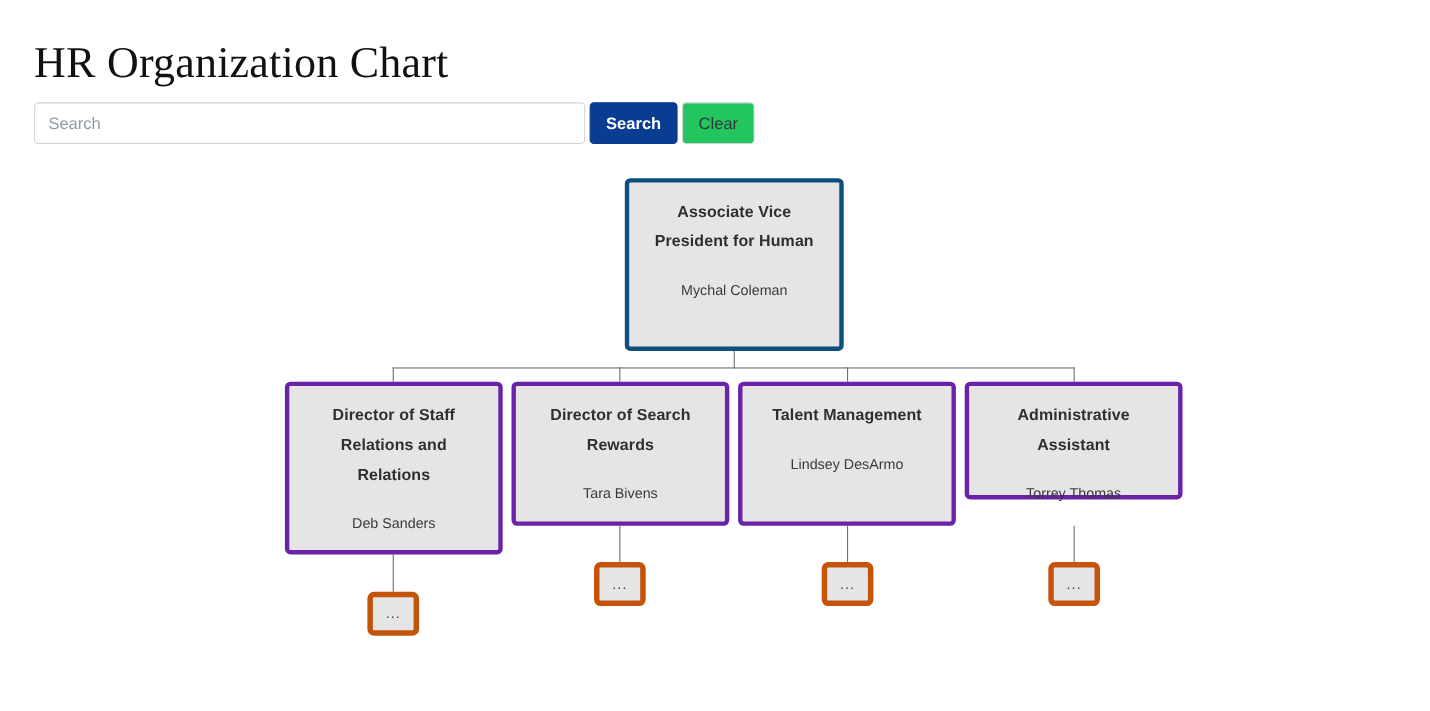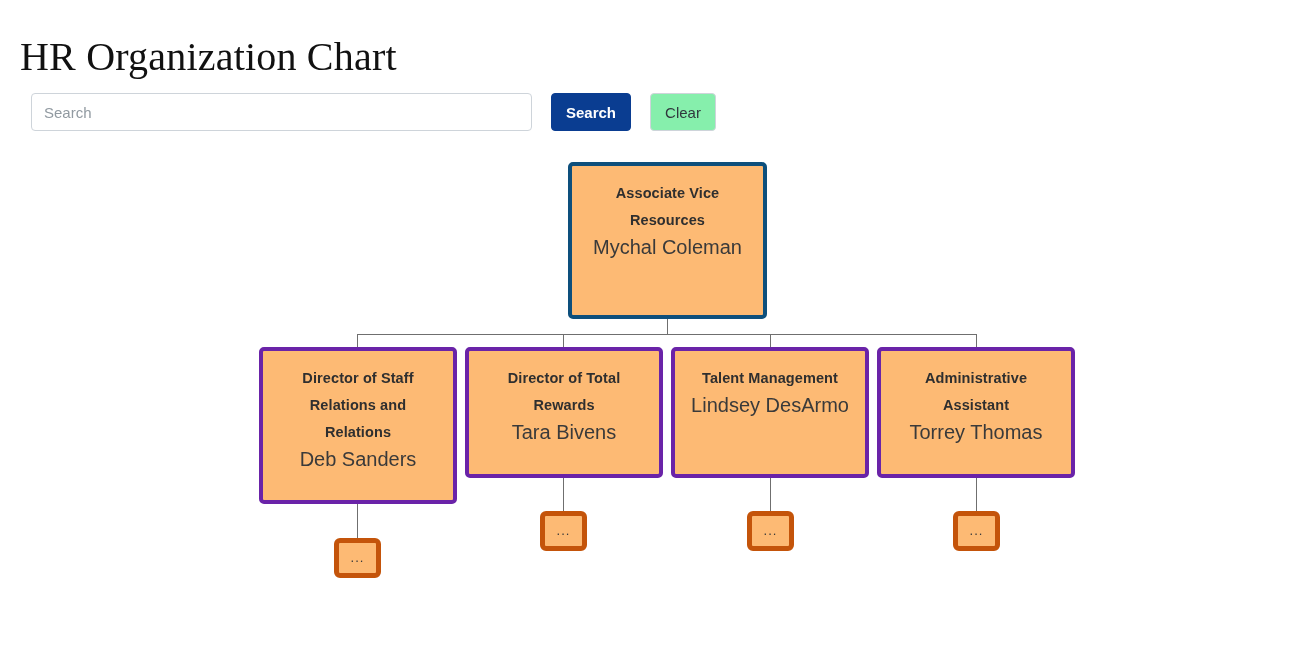--- a/index.html
+++ b/index.html
@@ -8,39 +8,39 @@
     padding: 0;
     width: 1300px;
     height: 646px;
     background: #ffffff;
     font-family: "Liberation Sans", sans-serif;
     overflow: hidden;
   }
 
   #page-title {
     position: absolute;
-    left: 20px;
+    left: 31px;
     top: 22px;
     font-family: "Liberation Serif", serif;
     font-size: 40px;
     font-weight: 400;
     color: #111111;
     letter-spacing: 0.2px;
     line-height: 1.1;
     margin-top: 13px;
   }
 
   
   #search-bar {
     position: absolute;
     left: 31px;
     top: 93px;
     display: flex;
     align-items: flex-end;
-    gap: 19px;
+    gap: 4px;
   }
   #search-input {
     width: 501px;
     height: 38px;
     padding: 6px 12px;
     font-size: 15px;
     font-family: "Liberation Sans", sans-serif;
     color: #333333;
     border: 1px solid #ced4da;
     border-radius: 4px;
@@ -62,57 +62,58 @@
     cursor: pointer;
   }
   #clear-button {
     min-width: 66px;
     height: 38px;
     padding: 0 14px;
     font-size: 15px;
     font-weight: 400;
     font-family: "Liberation Sans", sans-serif;
     color: #30373d;
-    background: #86efac;
+    background: #22c55e;
     border: 1px solid #ced4da;
     border-radius: 4px;
     cursor: pointer;
   }
 
   
   #org-chart {
     position: absolute;
     left: 0;
     top: 0;
     width: 1300px;
     height: 646px;
   }
   .node {
     position: absolute;
-    background: #fdba74;
+    background: #e5e5e5;
     border-radius: 5px;
     display: flex;
     flex-direction: column;
     align-items: center;
     justify-content: flex-start;
     text-align: center;
     padding: 14px 12px 12px 12px;
   }
   .node .node-title {
     font-size: 14.5px;
     font-weight: 700;
     color: #2f2f2f;
     line-height: 27px;
     letter-spacing: 0.1px;
   }
   .node .node-person {
-    font-size: 20px;
+    font-size: 13px;
     font-weight: 400;
     color: #3a3a3a;
     line-height: 27px;
+    margin-top: 16px;
   }
 
   .node-root {
     border: 4px solid #0d4f7c;
     left: 568px;
     top: 162px;
     width: 199px;
     height: 157px;
   }
   .node-dept {
@@ -165,59 +166,59 @@
   <div class="conn conn-v" style="left:976px; top:334px; height:13px;"></div>
 
   <div class="conn conn-v" style="left:357px; top:504px; height:34px;"></div>
   <div class="conn conn-v" style="left:563px; top:478px; height:33px;"></div>
   <div class="conn conn-v" style="left:770px; top:478px; height:33px;"></div>
   <div class="conn conn-v" style="left:976px; top:478px; height:33px;"></div>
 
   <div class="node node-root">
     <div class="node-title">
       <div>Associate Vice</div>
-      <div>Resources</div>
+      <div>President for Human</div>
     </div>
     <div class="node-person">Mychal Coleman</div>
   </div>
 
   <div class="node node-dept" style="left:259px; top:347px; width:198px; height:157px;">
     <div class="node-title">
       <div>Director of Staff</div>
       <div>Relations and</div>
       <div>Relations</div>
     </div>
     <div class="node-person">Deb Sanders</div>
   </div>
   <div class="node node-ellipsis" style="left:334px; top:538px;">
     <span class="dots">...</span>
   </div>
 
   <div class="node node-dept" style="left:465px; top:347px; width:198px; height:131px;">
     <div class="node-title">
-      <div>Director of Total</div>
+      <div>Director of Search</div>
       <div>Rewards</div>
     </div>
     <div class="node-person">Tara Bivens</div>
   </div>
   <div class="node node-ellipsis" style="left:540px; top:511px;">
     <span class="dots">...</span>
   </div>
 
   <div class="node node-dept" style="left:671px; top:347px; width:198px; height:131px;">
     <div class="node-title">
       <div>Talent Management</div>
     </div>
     <div class="node-person">Lindsey DesArmo</div>
   </div>
   <div class="node node-ellipsis" style="left:747px; top:511px;">
     <span class="dots">...</span>
   </div>
 
-  <div class="node node-dept" style="left:877px; top:347px; width:198px; height:131px;">
+  <div class="node node-dept" style="left:877px; top:347px; width:198px; height:107px;">
     <div class="node-title">
       <div>Administrative</div>
       <div>Assistant</div>
     </div>
     <div class="node-person">Torrey Thomas</div>
   </div>
   <div class="node node-ellipsis" style="left:953px; top:511px;">
     <span class="dots">...</span>
   </div>
 

